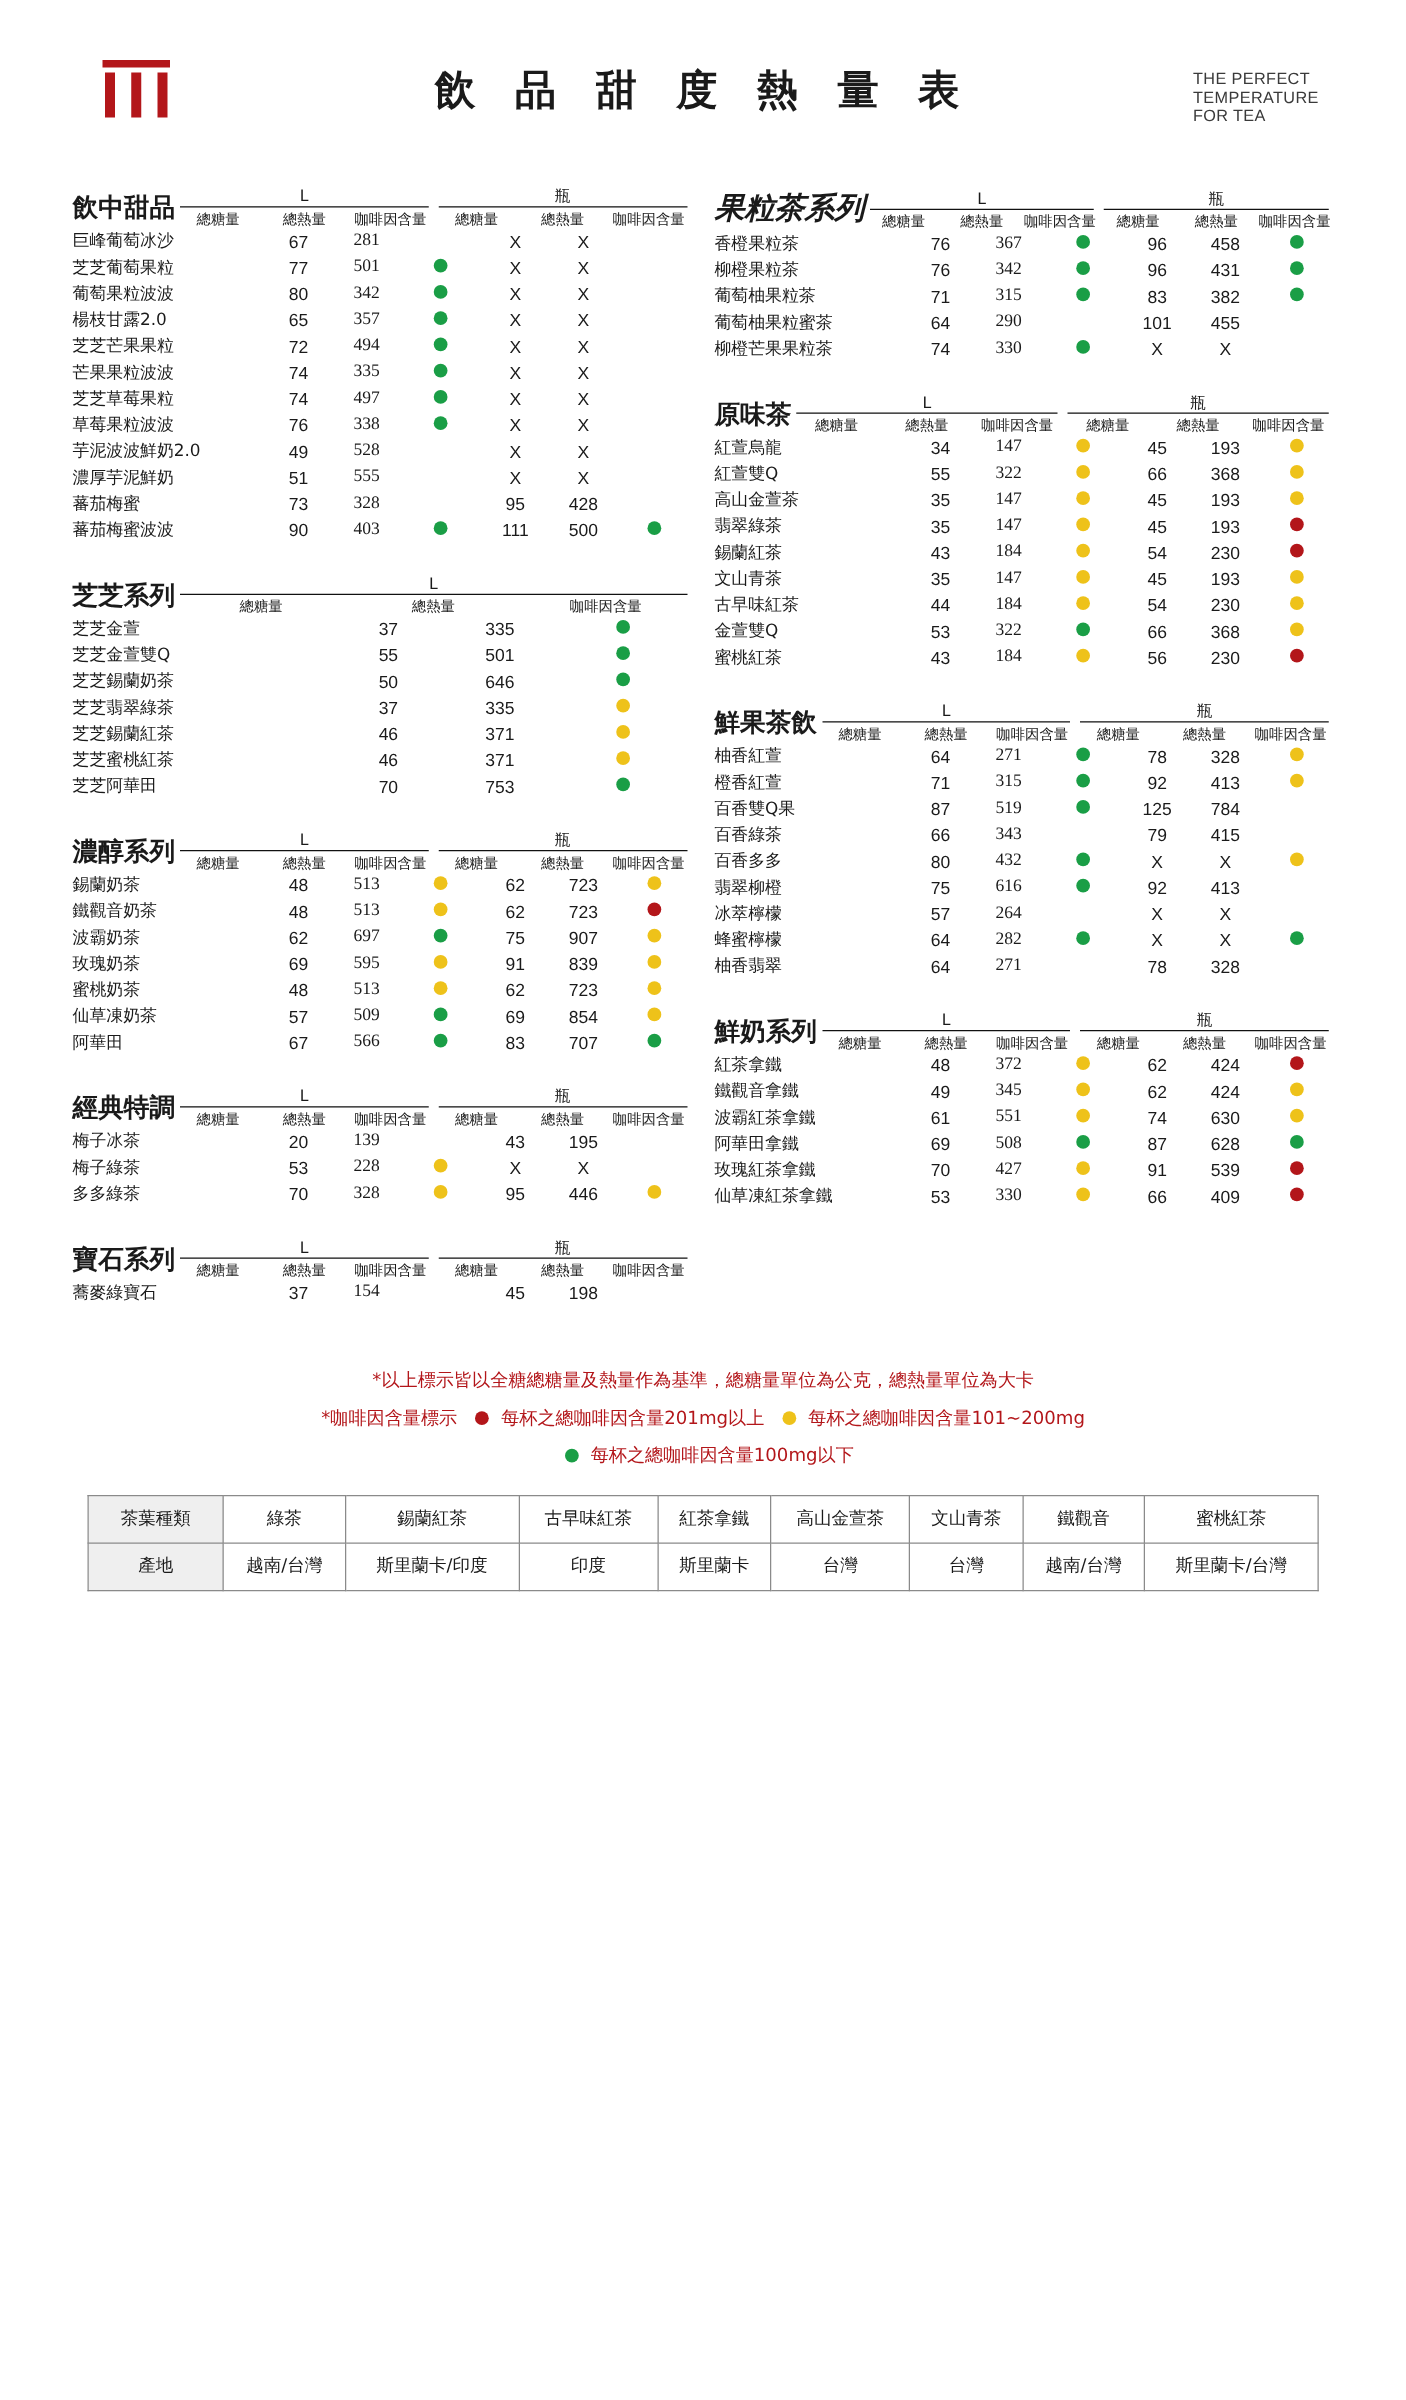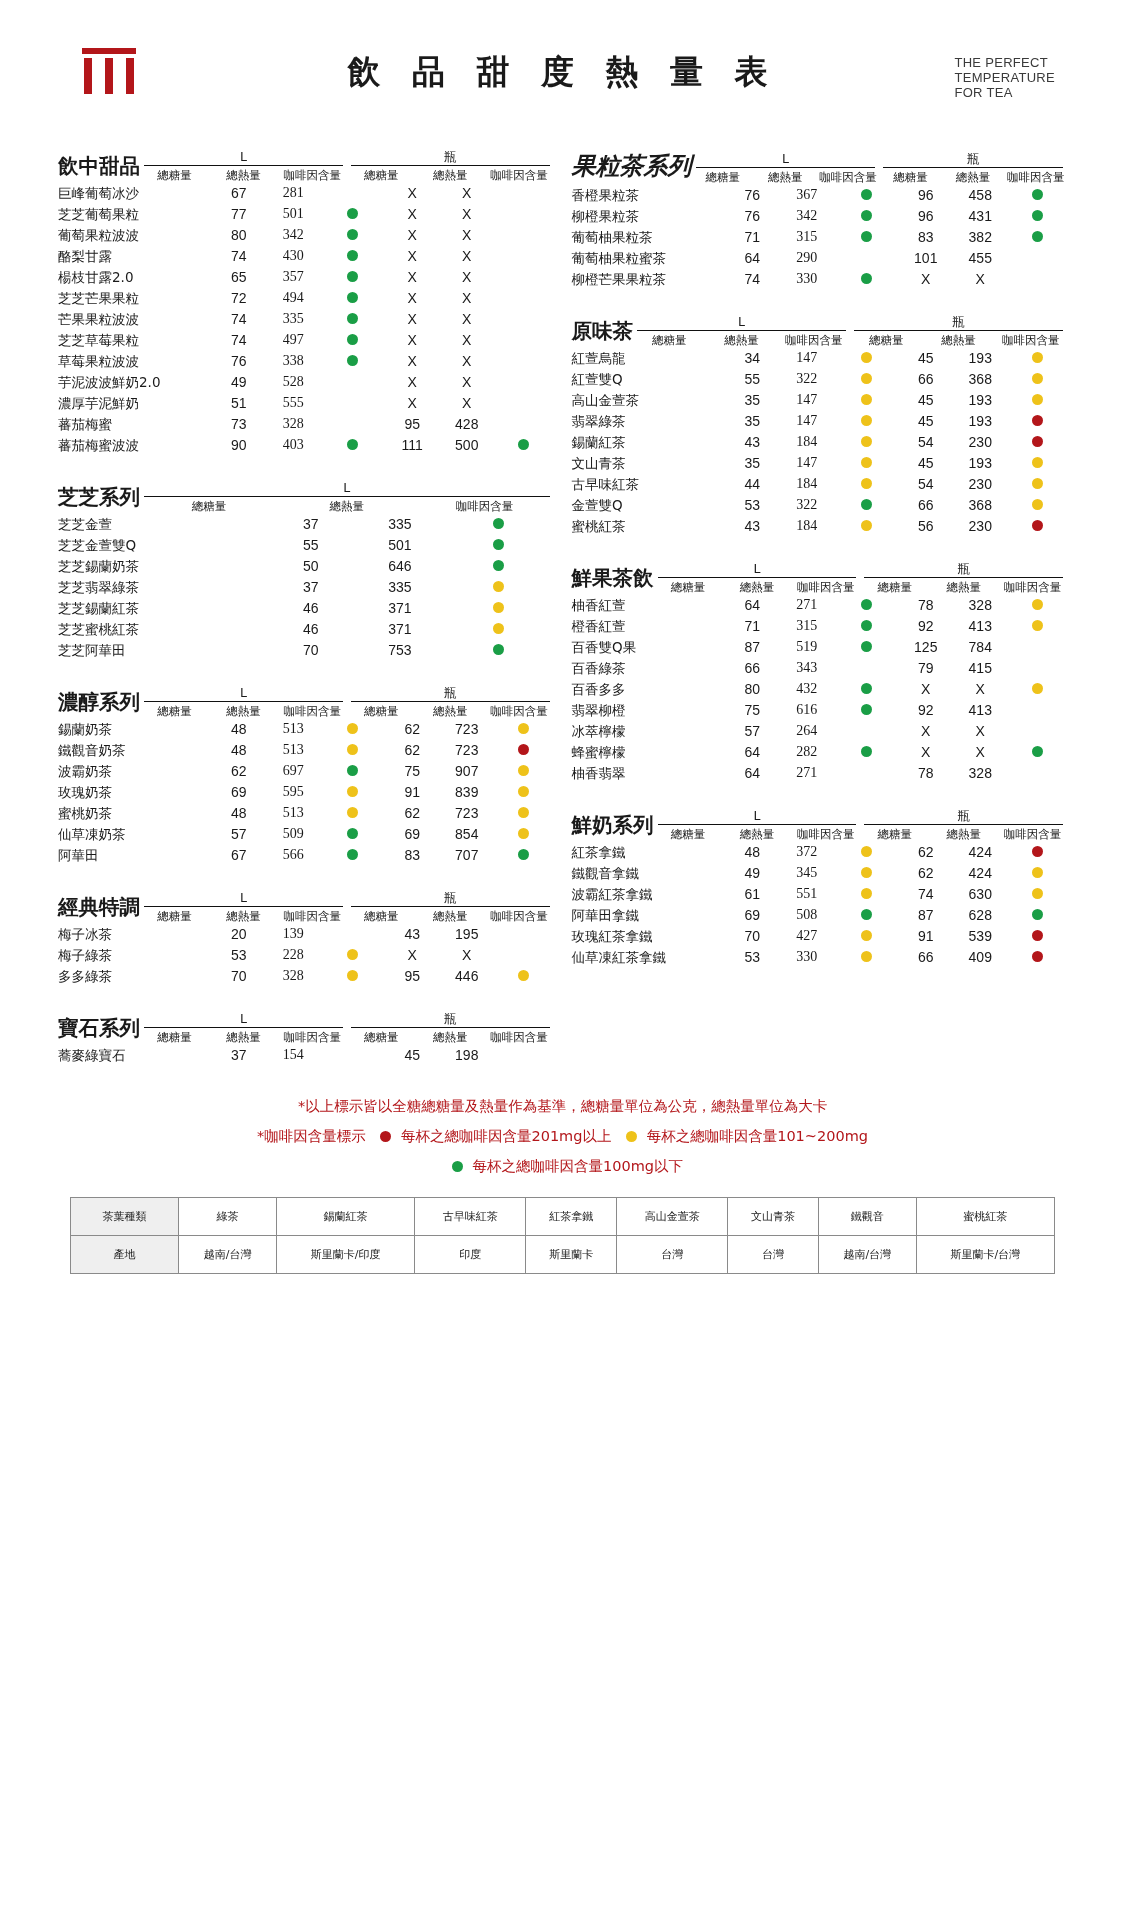--- a/index.html
+++ b/index.html
@@ -95,33 +95,33 @@
   .w6 .nm { width: 31%; }
   .w6 .c1 { width: 11%; } .w6 .c2 { width: 11%; font-family: Liberation Serif, serif; } .w6 .c3 { width: 13%; }
   .w6 .c4 { width: 11%; } .w6 .c5 { width: 11%; } .w6 .c6 { width: 12%; }
 
   
   .w3 .nm { width: 42%; }
   .w3 .c1 { width: 18%; } .w3 .c2 { width: 18%; } .w3 .c3 { width: 22%; }
 
   
   .notes {
-    margin-top: 0; padding: 0 30px;
+    margin-top: 20px; padding: 0 30px;
     font-size: 14.5px; line-height: 30px; color: #b3161a;
     text-align: center;
   }
   .notes .ln { display: block; }
   .notes .dot { vertical-align: middle; margin: 0 5px 2px 10px; }
   .notes .ln.first { color: #b3161a; }
 
   
   .teatable { margin: 16px 30px 0 30px; }
   table.tea {
     width: 100%; border-collapse: collapse;
-    font-size: 11px;
+    font-size: 14px;
   }
   table.tea th, table.tea td {
     border: 1px solid #8a8a8a;
     text-align: center;
     padding: 9px 2px;
     font-weight: normal;
     line-height: 19px;
   }
   table.tea th.lead, table.tea td.lead {
     background: #efefef;
@@ -192,29 +192,20 @@
                 <td class="v c2">501</td>
                 <td class="d c3"><span class="dot g"></span></td>
                 <td class="v c4">X</td>
                 <td class="v c5">X</td>
                 <td class="d c6"></td>
               </tr>
               <tr>
                 <td class="nm">葡萄果粒波波</td>
                 <td class="v c1">80</td>
                 <td class="v c2">342</td>
-                <td class="d c3"><span class="dot g"></span></td>
-                <td class="v c4">X</td>
-                <td class="v c5">X</td>
-                <td class="d c6"></td>
-              </tr>
-              <tr>
-                <td class="nm">酪梨甘露</td>
-                <td class="v c1">74</td>
-                <td class="v c2">430</td>
                 <td class="d c3"><span class="dot g"></span></td>
                 <td class="v c4">X</td>
                 <td class="v c5">X</td>
                 <td class="d c6"></td>
               </tr>
               <tr>
                 <td class="nm">楊枝甘露2.0</td>
                 <td class="v c1">65</td>
                 <td class="v c2">357</td>
                 <td class="d c3"><span class="dot g"></span></td>

